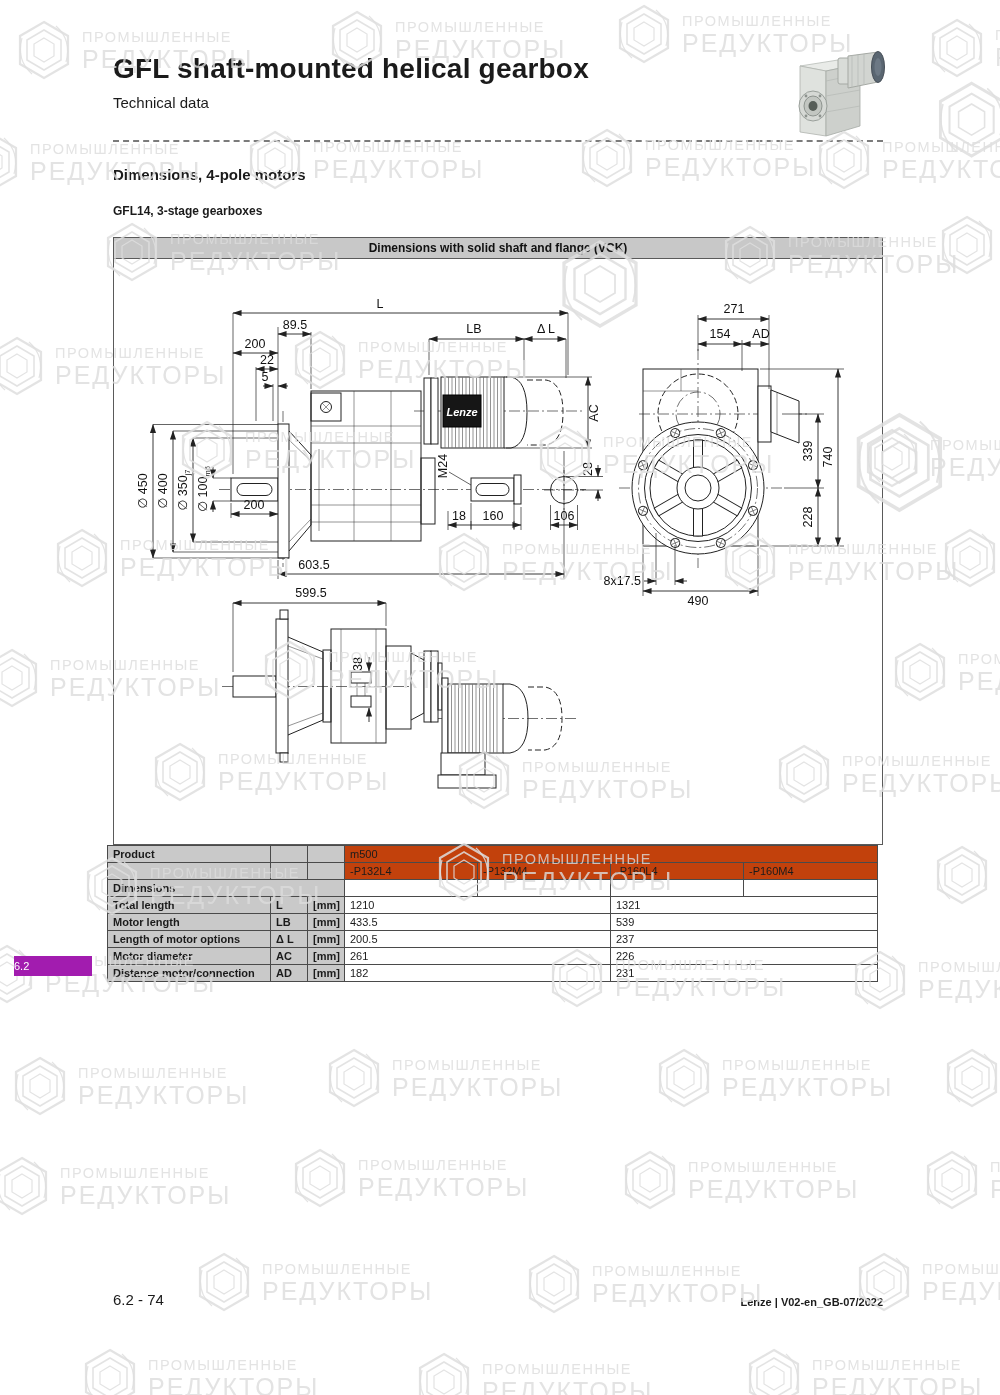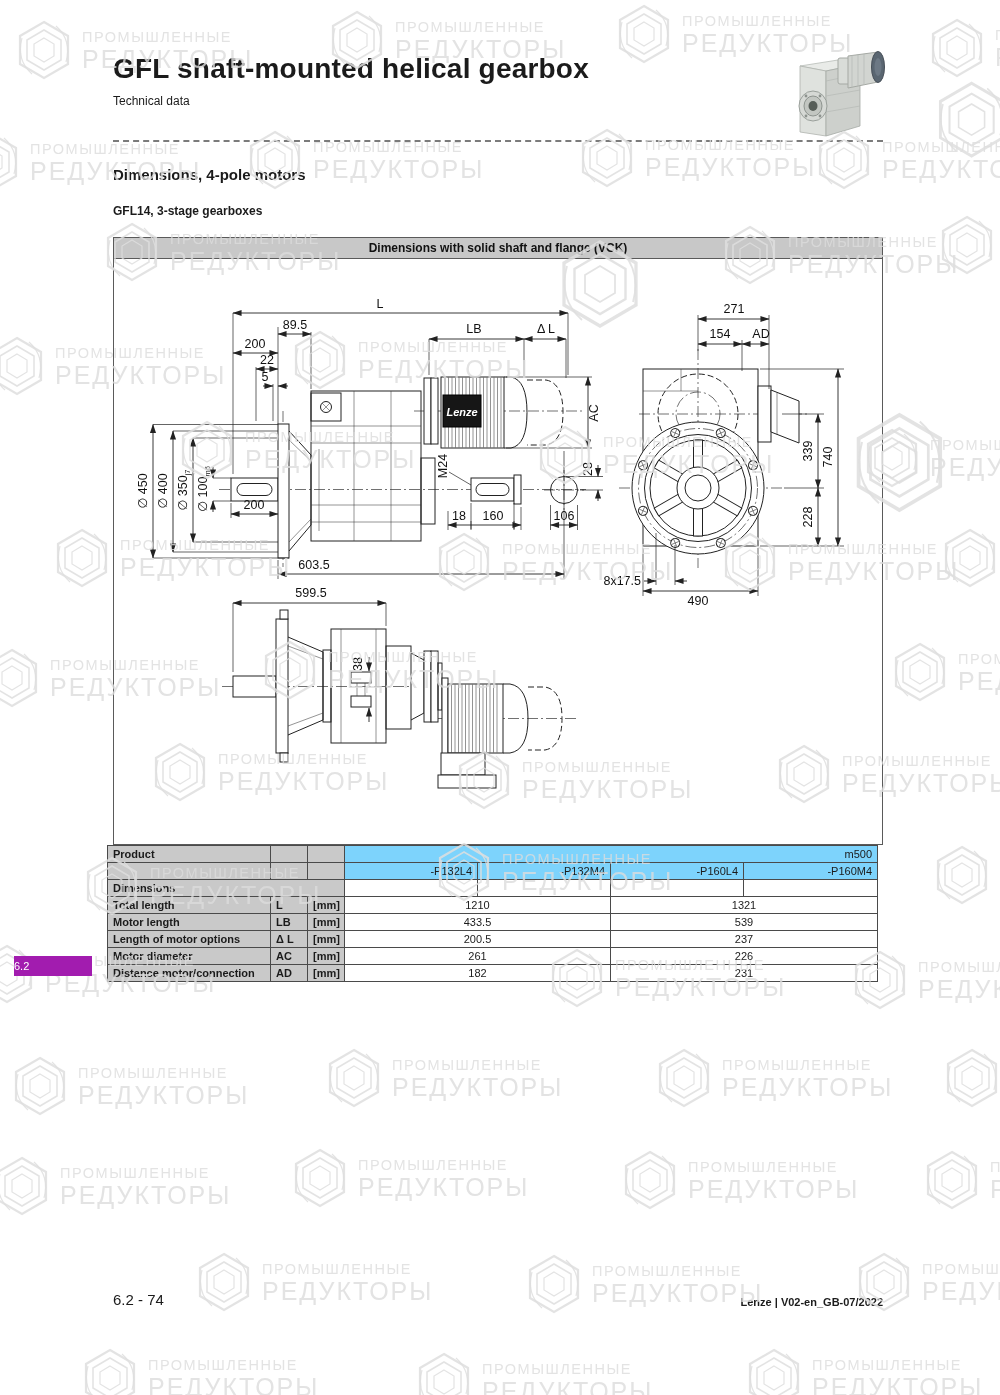--- a/index.html
+++ b/index.html
@@ -2,37 +2,37 @@
 <html><head>
 <meta charset="utf-8">
 <style>
   html,body{margin:0;padding:0;background:#fff;}
   .page{position:relative;width:1000px;height:1395px;background:#ffffff;overflow:hidden;
         font-family:"Liberation Sans", sans-serif;color:#1b1b1b;}
   .abs{position:absolute;}
   .content{z-index:10;}
   
   .title{left:113px;top:53px;font-size:28px;font-weight:600;letter-spacing:.2px;}
-  .subtitle{left:113px;top:94px;font-size:12px;font-weight:400;}
+  .subtitle{left:113px;top:94px;font-size:15px;font-weight:400;}
   .sep{left:113px;top:140px;width:770px;border-top:2px dashed #7b7b7b;height:0;}
   .sect{left:113px;top:166px;font-size:15px;font-weight:700;}
   .subsect{left:113px;top:204px;font-size:12px;font-weight:700;}
   
   .drawbox{left:113px;top:237px;width:768px;height:606px;border:1px solid #5a5a5a;background:transparent;}
   .drawhead{height:20px;background:#c8c8c8;border-bottom:1px solid #5a5a5a;
             text-align:center;font-size:12px;font-weight:700;line-height:20px;color:#111;}
   
   .tblwrap{left:107px;top:845px;width:770px;}
   table.dt{border-collapse:collapse;width:770px;table-layout:fixed;font-size:11px;}
   table.dt td{border:1px solid #4a4a4a;height:16px;padding:0 5px;overflow:hidden;white-space:nowrap;}
   table.dt{border:1.5px solid #333;}
   td.g{background:#c9c9c9;font-weight:700;}
-  td.lg{background:#7dd3fc;text-align:right;font-weight:400;}
+  td.lg{background:#c2410c;text-align:left;font-weight:400;}
   td.w{background:#ffffff;}
-  td.val{background:#ffffff;text-align:center;font-weight:400;}
+  td.val{background:#ffffff;text-align:left;font-weight:400;}
   td.sym{text-align:left;}
   
   .tab62{left:14px;top:956px;width:78px;height:20px;background:#a21caf;color:#fff;
          font-size:11px;line-height:20px;z-index:30;}
   .footl{left:113px;top:1291px;font-size:15px;font-weight:500;}
   .footr{right:117px;top:1296px;font-size:11px;font-weight:700;}
   
   .wmlayer{left:0;top:0;width:1000px;height:1395px;z-index:20;pointer-events:none;overflow:hidden;}
   .wm{position:absolute;display:flex;align-items:center;gap:6px;color:rgba(220,220,220,0.8);}
   .wm .t1{font-size:14.5px;letter-spacing:1.5px;line-height:17px;}

